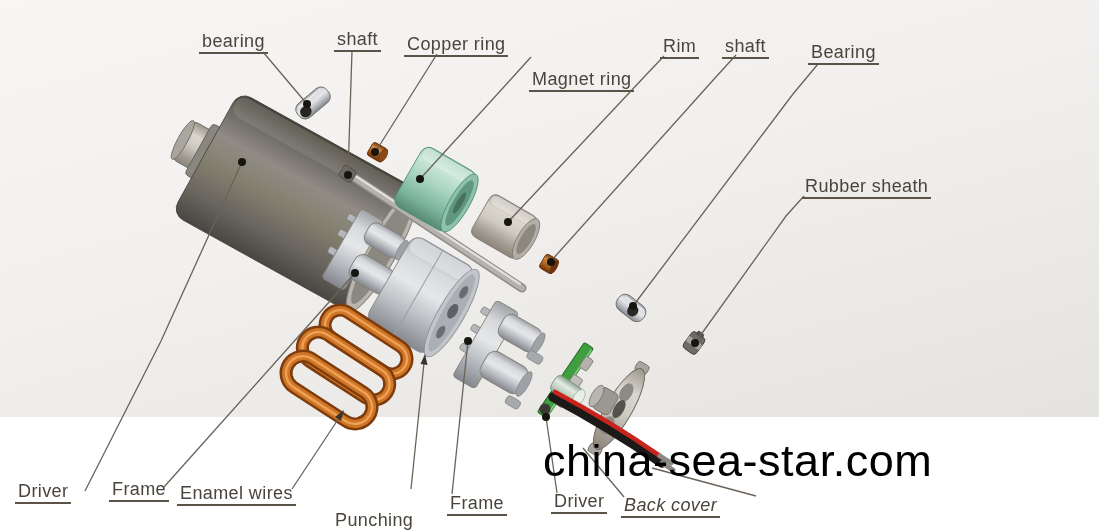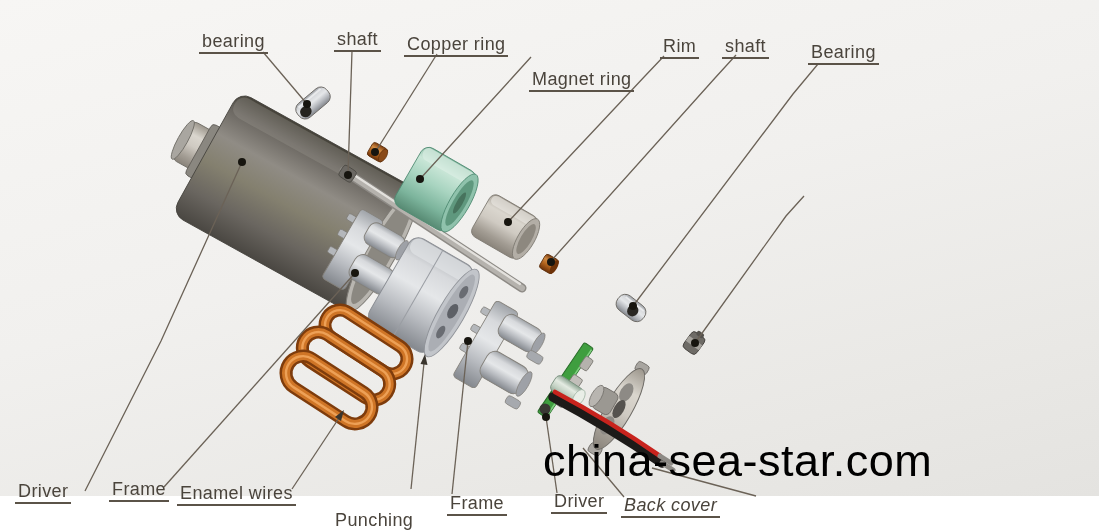--- a/index.html
+++ b/index.html
@@ -1,21 +1,21 @@
 <!DOCTYPE html>
 <html><head>
 <meta charset="utf-8">
 <style>
   html,body{margin:0;padding:0;}
   body{
     width:1099px;height:530px;overflow:hidden;
     font-family:"Liberation Sans", sans-serif;
   }
   .stage{
-    position:relative;width:1099px;height:496px;
+    position:relative;width:1099px;height:417px;
     background:linear-gradient(165deg,#f7f6f4 0%,#f1f0ee 45%,#e9e8e5 80%,#e4e3e0 100%);
     text-align:center;
   }
   .stage svg{position:absolute;left:0;top:0;}
   .label{
     position:absolute;
     font-size:18px;
     letter-spacing:.4px;
     color:#4a443c;
     border-bottom:2px solid #5b5348;
@@ -273,20 +273,21 @@
 </svg>
 
 <div class="labels">
   <div class="label" style="left:199px;top:32px;">bearing</div>
   <div class="label" style="left:334px;top:30px;">shaft</div>
   <div class="label" style="left:404px;top:35px;">Copper ring</div>
   <div class="label" style="left:529px;top:37px;margin-top:33px;">Magnet ring</div>
   <div class="label" style="left:660px;top:37px;">Rim</div>
   <div class="label" style="left:722px;top:37px;">shaft</div>
   <div class="label" style="left:808px;top:43px;">Bearing</div>
+  <div class="label" style="left:802px;top:177px;">Rubber sheath</div>
   <div class="label" style="left:15px;top:482px;">Driver</div>
   <div class="label" style="left:109px;top:480px;">Frame</div>
   <div class="label" style="left:177px;top:484px;">Enamel wires</div>
   <div class="label" style="left:332px;top:511px;">Punching</div>
   <div class="label" style="left:447px;top:494px;">Frame</div>
   <div class="label" style="left:551px;top:492px;">Driver</div>
   <div class="label" style="left:621px;top:496px;font-style:italic;">Back cover</div>
 </div>
 
 <div class="watermark">china-sea-star.com</div>

